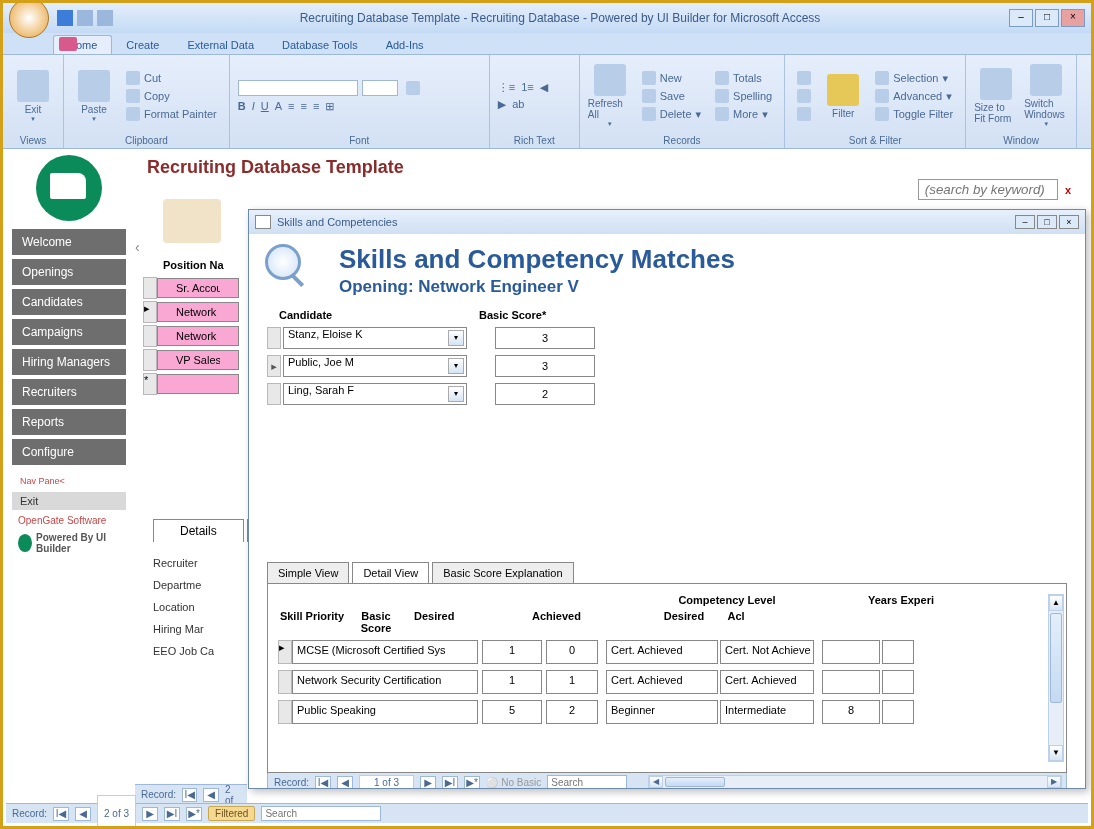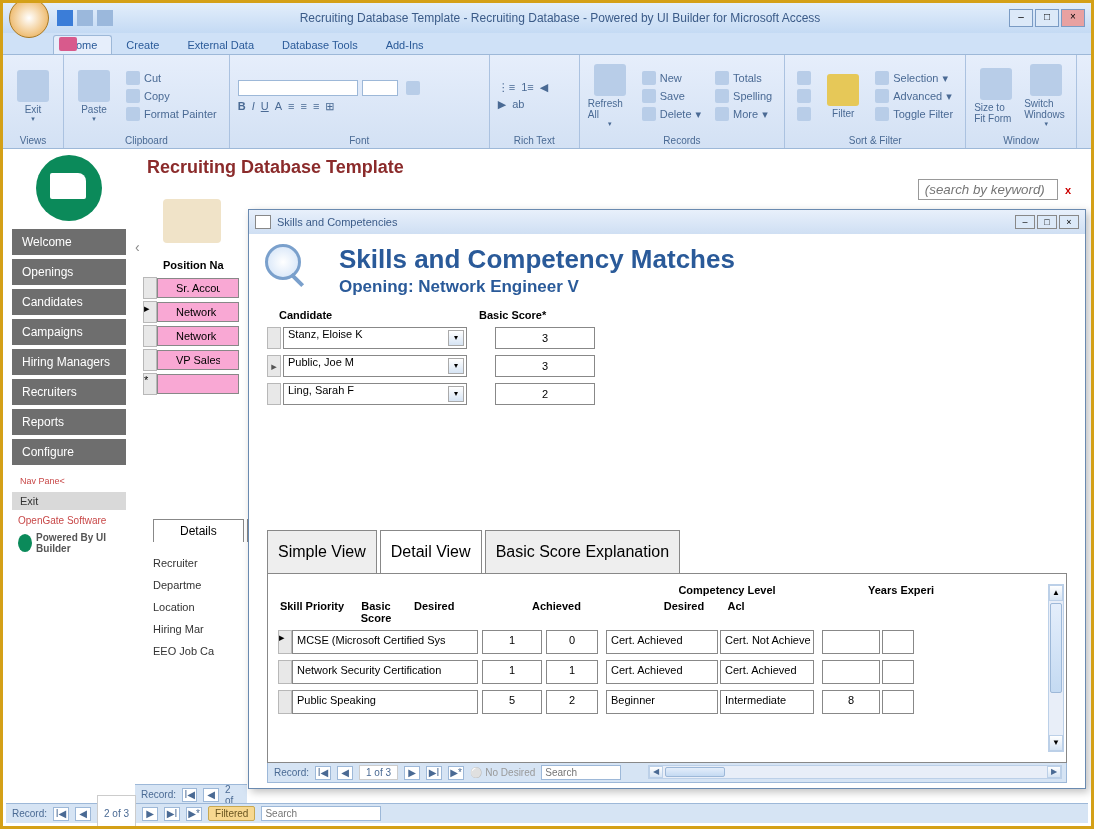--- a/index.html
+++ b/index.html
@@ -93,21 +93,21 @@
 .cand-rows { margin-top:6px; }
 .cand-row { display:flex; align-items:center; margin-bottom:6px; }
 .cand-row .sel { width:14px; height:22px; background:#e8e8e8; border:1px solid #b8b8b8; }
 .cand-row.active .sel::after{content:'▸';display:block;text-align:center;line-height:20px;color:#555;}
 .cand-row .dd { border:1px solid #888; width:184px; height:22px; display:flex; padding:0 4px; background:#fff; margin-left:2px; position:relative;}
 .cand-row .dd .arrow{position:absolute;right:2px;top:2px;width:16px;height:16px;border:1px solid #aaa;background:linear-gradient(#fff,#d6e4f4);text-align:center;line-height:14px;font-size:8px;}
 .cand-row .score { border:1px solid #888; width:100px; height:22px; text-align:center; line-height:20px; margin-left:28px; background:#fff; }
 
 
 .m-tabs { position:absolute; top:296px; left:18px; right:18px; }
-.m-tab { display:inline-block; border:1px solid #888; border-bottom:none; padding:12px 10px; background:#eee; font-size:16px; cursor:pointer; }
+.m-tab { display:inline-block; border:1px solid #888; border-bottom:none; padding:4px 10px; background:#eee; font-size:11px; cursor:pointer;margin-top:32px; }
 .m-tab.active { background:#fff; }
 .m-tabpanel { border:1px solid #888; padding:10px; background:#fff; height:190px; position:relative; overflow:hidden;}
 
 .skilltbl-head { display:flex; font-weight:bold; font-size:11px; }
 .skilltbl-head .grp { text-align:center; }
 .sk-h-sub { display:flex; font-weight:bold; margin-top:4px; font-size:11px; }
 .sk-col-name{width:186px;margin-left:14px;}
 .sk-col-pri{width:68px;text-align:center;}
 .sk-col-score{width:60px;text-align:center;}
 .sk-col-des{width:118px;margin-left:8px;}
@@ -497,25 +497,25 @@
             <div class="up">▲</div>
             <div class="thumb"></div>
             <div class="dn">▼</div>
           </div>
       </div>
 
       <div class="recnav" style="position:relative;margin-top:0;border:1px solid #9db8d8;border-top:none;">
         <span>Record:</span>
         <span class="navbtn">I◀</span>
         <span class="navbtn">◀</span>
-        <span style="background:#fff;border:1px solid #ccc;padding:1px 6px;">1 of 3</span>
+        <span style="background:#fff;border:1px solid #ccc;padding:1px 14px;">1 of 3</span>
         <span class="navbtn">▶</span>
         <span class="navbtn">▶I</span>
         <span class="navbtn">▶*</span>
-        <span class="nofilter">⚪ <span>No Desired</span></span>
+        <span class="nofilter">⚪ <span>No Basic</span></span>
         <input style="width: 80px;" placeholder="Search">
         <div class="hscroll" style="position:absolute;left:380px;right:4px;top:2px;height:14px;">
             <div class="l">◀</div>
             <div class="thumb"></div>
             <div class="r">▶</div>
           </div>
       </div>
     </div>
   </div>
 </div>

